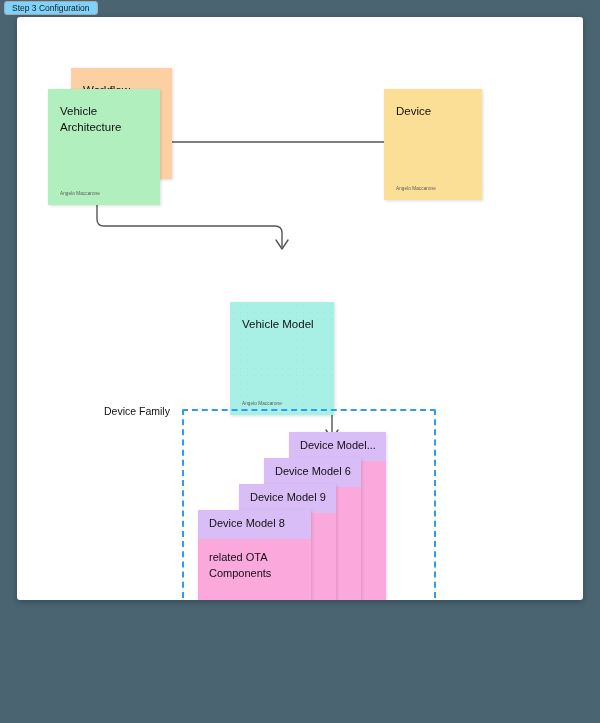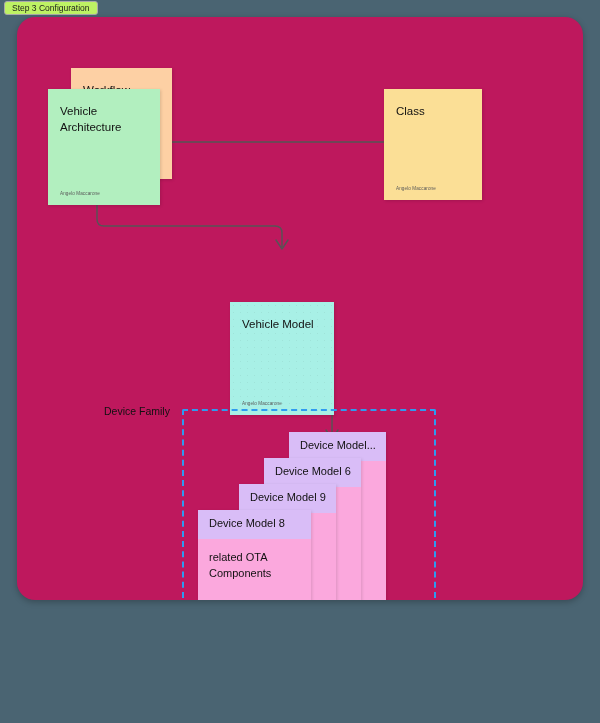--- a/index.html
+++ b/index.html
@@ -17,36 +17,36 @@
   .tab-bar {
     position: absolute;
     left: 0; top: 0;
     width: 600px; height: 16px;
   }
   .tab {
     position: absolute;
     left: 4px; top: 1px;
     height: 14px;
     padding: 0 7px;
-    background: #bef264;
+    background: #7dd3fc;
     border: 1px solid #a9a9a9;
     border-radius: 3px;
     font-size: 8.5px;
     color: #1c1c1c;
     line-height: 12px;
     white-space: nowrap;
   }
 
   
   .canvas {
     position: absolute;
     left: 17px; top: 17px;
     width: 566px; height: 583px;
-    background: #be185d;
-    border-radius: 18px;
+    background: #ffffff;
+    border-radius: 3px;
     box-shadow: 0 2px 6px rgba(0,0,0,0.25);
     overflow: hidden;
   }
 
   .layer { position: absolute; left: 0; top: 0; width: 566px; height: 689px; }
   .svg-layer { pointer-events: none; }
 
   
   .note {
     position: absolute;
@@ -172,21 +172,21 @@
   <div class="note note-orange" id="note-workflow-class">
     <div class="note-title">Workflow Class</div>
   </div>
 
   <div class="note note-green" id="note-vehicle-arch">
     <div class="note-title">Vehicle Architecture</div>
     <div class="note-author">Angelo Maccarone</div>
   </div>
 
   <div class="note note-yellow" id="note-domain">
-    <div class="note-title">Class</div>
+    <div class="note-title">Device</div>
     <div class="note-author">Angelo Maccarone</div>
   </div>
 
   <div class="note note-cyan" id="note-vehicle-model">
     <div class="dots"></div>
     <div class="note-title">Vehicle Model</div>
     <div class="note-author">Angelo Maccarone</div>
   </div>
 
   <div id="device-family-label">Device Family</div>

